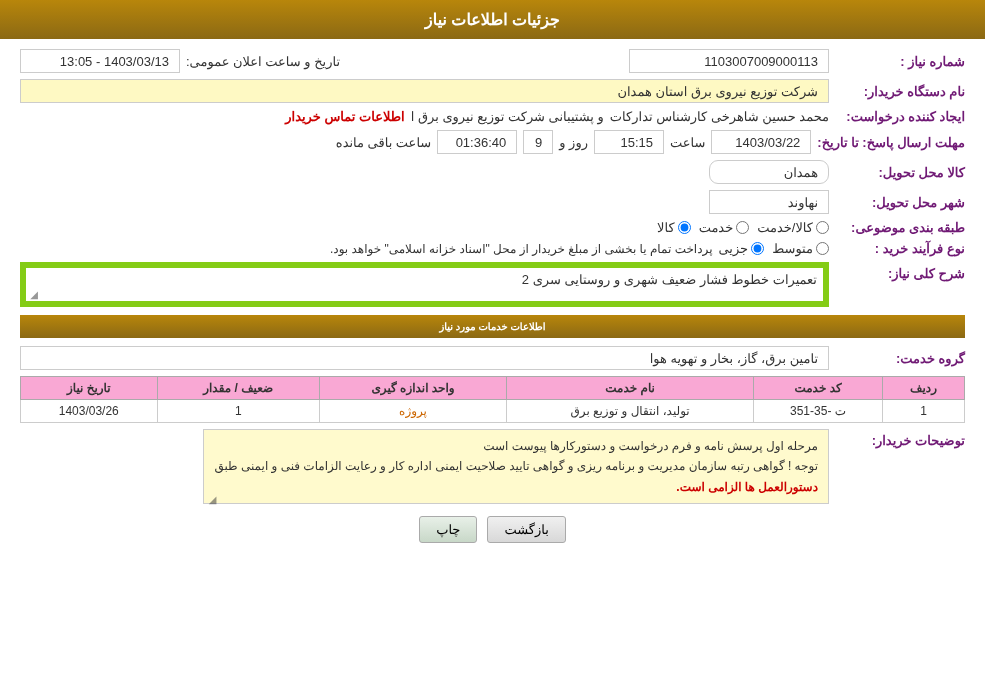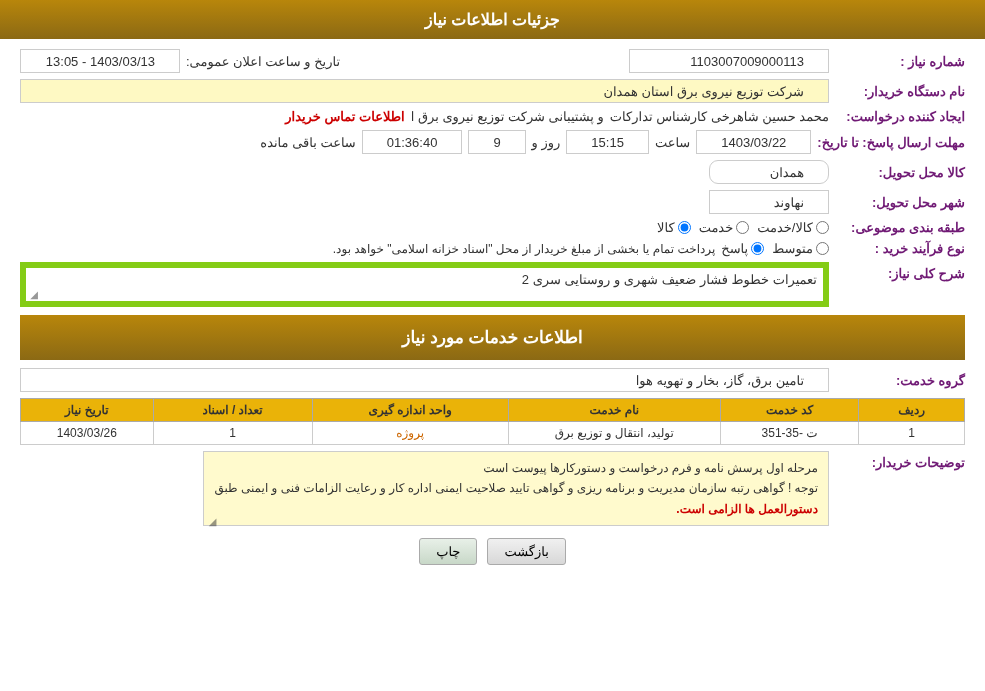--- a/index.html
+++ b/index.html
@@ -36,21 +36,21 @@
     .label {
       color: #701a75;
       font-weight: bold;
       white-space: nowrap;
       min-width: 130px;
       text-align: right;
     }
     .input-box {
       border: 1px solid #ccc;
       background: #fff;
-      padding: 3px 24px;
+      padding: 3px 10px;
       height: 24px;
       display: inline-flex;
       align-items: center;
     }
     .input-yellow {
       background: #fef9c3;
     }
     .red-link {
       color: #cc0000;
       font-weight: bold;
@@ -62,22 +62,22 @@
     }
     .radio-item {
       display: flex;
       align-items: center;
       gap: 3px;
     }
     .section-header {
       background: linear-gradient(to bottom, #b8860b, #8b6914);
       color: #fff;
       text-align: center;
-      padding: 12px;
-      font-size: 17px;
+      padding: 6px;
+      font-size: 10px;
       font-weight: bold;
       margin: 8px 0;
     }
     .textarea-box {
       border: 6px solid #84cc16;
       background: #fff;
       padding: 4px 6px;
       min-height: 45px;
       width: 100%;
       text-align: right;
@@ -87,23 +87,23 @@
     }
     .table-container {
       margin: 6px 0;
     }
     table {
       width: 100%;
       border-collapse: collapse;
       font-size: 12px;
     }
     table th {
-      background: #eab308;
+      background: #f9a8d4;
       border: 1px solid #aaa;
-      padding: 4px 19px;
+      padding: 4px 8px;
       text-align: center;
     }
     table td {
       border: 1px solid #ccc;
       padding: 4px 6px;
       text-align: center;
     }
     table tr:nth-child(even) td {
       background: #f9f9f9;
     }
@@ -238,21 +238,21 @@
 
     <div class="form-row">
       <span class="label">نوع فرآیند خرید :</span>
       <div class="radio-group">
         <div class="radio-item">
           <input type="radio" name="ptype" style="">
           <span>متوسط</span>
         </div>
         <div class="radio-item">
           <input type="radio" name="ptype" checked="" style="">
-          <span>پاسخ</span>
+          <span>جزیی</span>
         </div>
       </div>
       <span style="font-size:12px;">پرداخت تمام یا بخشی از مبلغ خریدار از محل "اسناد خزانه اسلامی" خواهد بود.</span>
     </div>
 
     <div class="form-row" style="align-items:flex-start;">
       <span class="label" style="padding-top:4px;">شرح کلی نیاز:</span>
       <div class="textarea-box">
         <span>تعمیرات خطوط فشار ضعیف شهری و روستایی سری 2</span>
         <span class="resize-handle">◢</span>
@@ -271,21 +271,21 @@
     </div>
 
     <div class="table-container">
       <table>
         <thead>
           <tr>
             <th>ردیف</th>
             <th>کد خدمت</th>
             <th>نام خدمت</th>
             <th>واحد اندازه گیری</th>
-            <th>تعداد / اسناد</th>
+            <th>ضعیف / مقدار</th>
             <th>تاریخ نیاز</th>
           </tr>
         </thead>
         <tbody id="table-body">
         <tr>
               <td>1</td>
               <td>ت -35-351</td>
               <td>تولید، انتقال و توزیع برق</td>
               <td style="color: rgb(204, 102, 0);">پروژه</td>
               <td>1</td>

